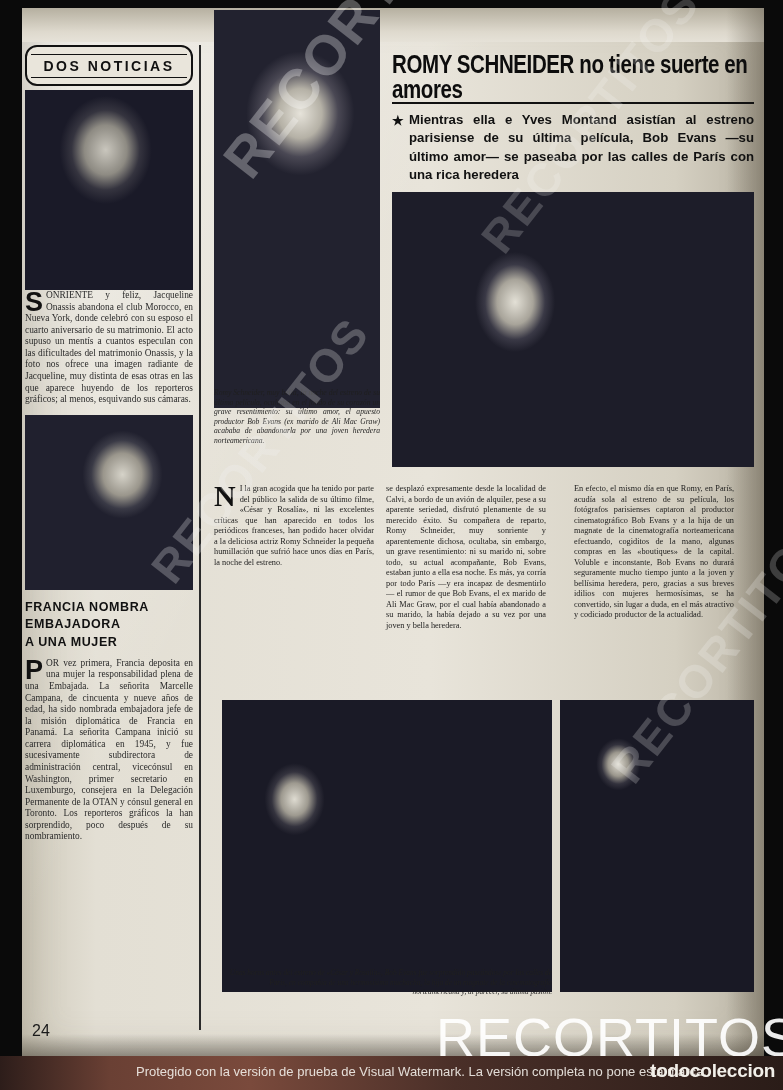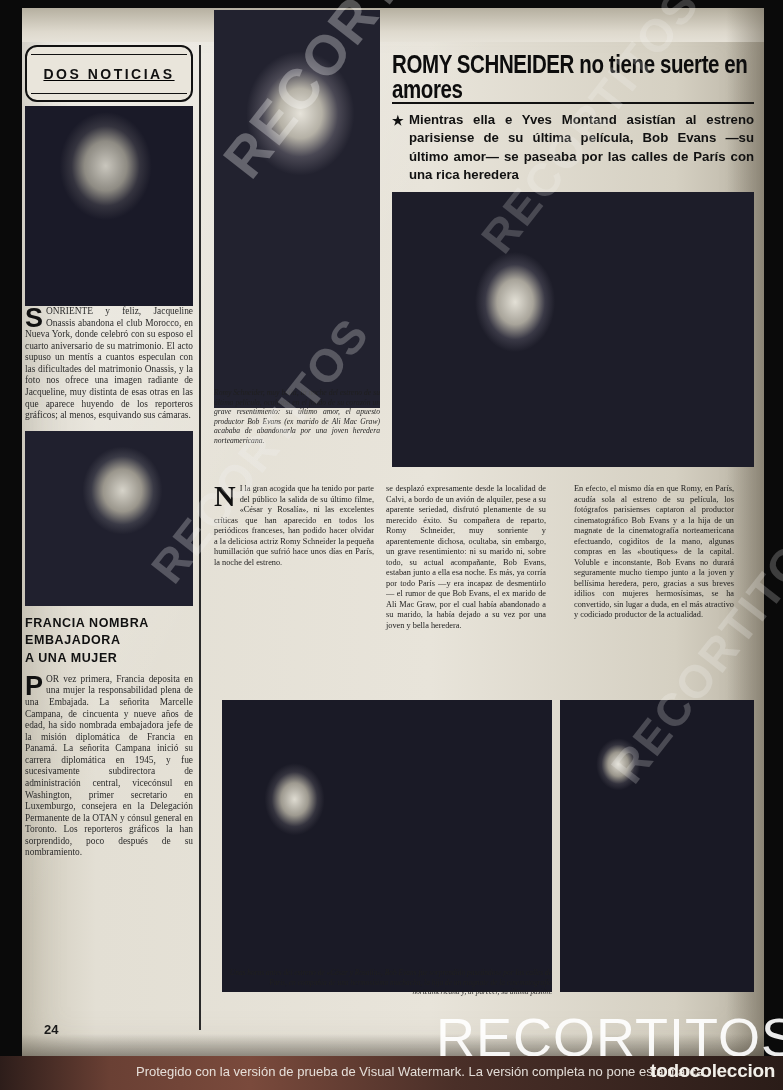--- a/index.html
+++ b/index.html
@@ -20,21 +20,21 @@
   #foldright{position:absolute;right:19px;top:8px;width:38px;height:1048px;
              background:linear-gradient(to right,rgba(150,143,126,0),rgba(110,103,88,.55));}
   #shadowbottom{position:absolute;left:22px;bottom:34px;width:742px;height:22px;
              background:linear-gradient(to bottom,rgba(120,112,95,0),rgba(60,55,45,.45));}
 
   
   .sidebar{position:absolute;left:25px;top:45px;width:168px;}
   .sb-box{border:2px solid #111;border-radius:12px;padding:7px 4px 6px;
           text-align:center;margin-bottom:4px;background:#e9e5db;}
   .sb-box .rule{border-top:1.5px solid #111;border-bottom:1.5px solid #111;
-          padding:11px 0;text-decoration:underline;}
+          padding:3px 0;}
   .sb-title{font-family:"Liberation Sans",sans-serif;font-weight:bold;
           font-size:14px;letter-spacing:2.5px;color:#101010;}
   .sb-photo{width:100%;background:#1d1d2e;position:relative;overflow:hidden;}
   .sb-photo.p1{height:200px;
       background:
         radial-gradient(ellipse 46px 54px at 48% 30%,#c9c6bd 0%,#8e8b83 46%,#35343f 74%,#1a1a28 100%),
         radial-gradient(ellipse 30px 70px at 8% 55%,#d9d6cd 0%,#6a6860 40%,#1c1c2a 80%),
         linear-gradient(165deg,#2a2a3c,#141420 60%,#23233a);}
   .sb-photo.p2{height:175px;
       background:
@@ -94,23 +94,23 @@
         radial-gradient(ellipse 34px 40px at 62% 28%,#e4e1d7 0%,#a5a197 44%,#3a3945 74%,#1d1d29 100%),
         linear-gradient(150deg,#4a4a5e,#1a1a24 55%,#30304a);}
   .bphoto.b2{left:560px;top:700px;width:194px;height:292px;
      background:
         radial-gradient(ellipse 22px 26px at 30% 22%,#e0ddd3 0%,#9b978d 46%,#33323d 76%,#191925 100%),
         radial-gradient(ellipse 26px 32px at 74% 20%,#d9d6cc 0%,#a19d93 45%,#383743 75%,#1c1c28 100%),
         linear-gradient(195deg,#52526a,#1c1c26 55%,#34344c);}
   .bcaption{position:absolute;left:222px;top:968px;width:330px;
      font-style:italic;font-size:7.4px;line-height:1.3;text-align:right;color:#1f1f1f;}
 
-  .pagenum{position:absolute;left:44px;top:1022px;
-     font-family:"Liberation Sans",sans-serif;font-weight:bold;
-     font-size:13px;color:#1a1a1a;}
+  .pagenum{position:absolute;left:32px;top:1022px;
+     font-family:"Liberation Sans",sans-serif;font-weight:normal;
+     font-size:16px;color:#1a1a1a;}
 
   
   .dwm{position:absolute;font-family:"Liberation Sans",sans-serif;
      font-weight:bold;font-size:56px;color:rgba(255,255,255,.30);
      transform:rotate(-52deg);transform-origin:left top;white-space:nowrap;
      pointer-events:none;letter-spacing:2px;}
   .dwm.s{font-size:46px;color:rgba(245,245,245,.26);}
   #bigwm{position:absolute;left:436px;top:1006px;
      font-family:"Liberation Sans",sans-serif;font-size:54px;
      color:rgba(255,255,255,.92);letter-spacing:1px;white-space:nowrap;}

